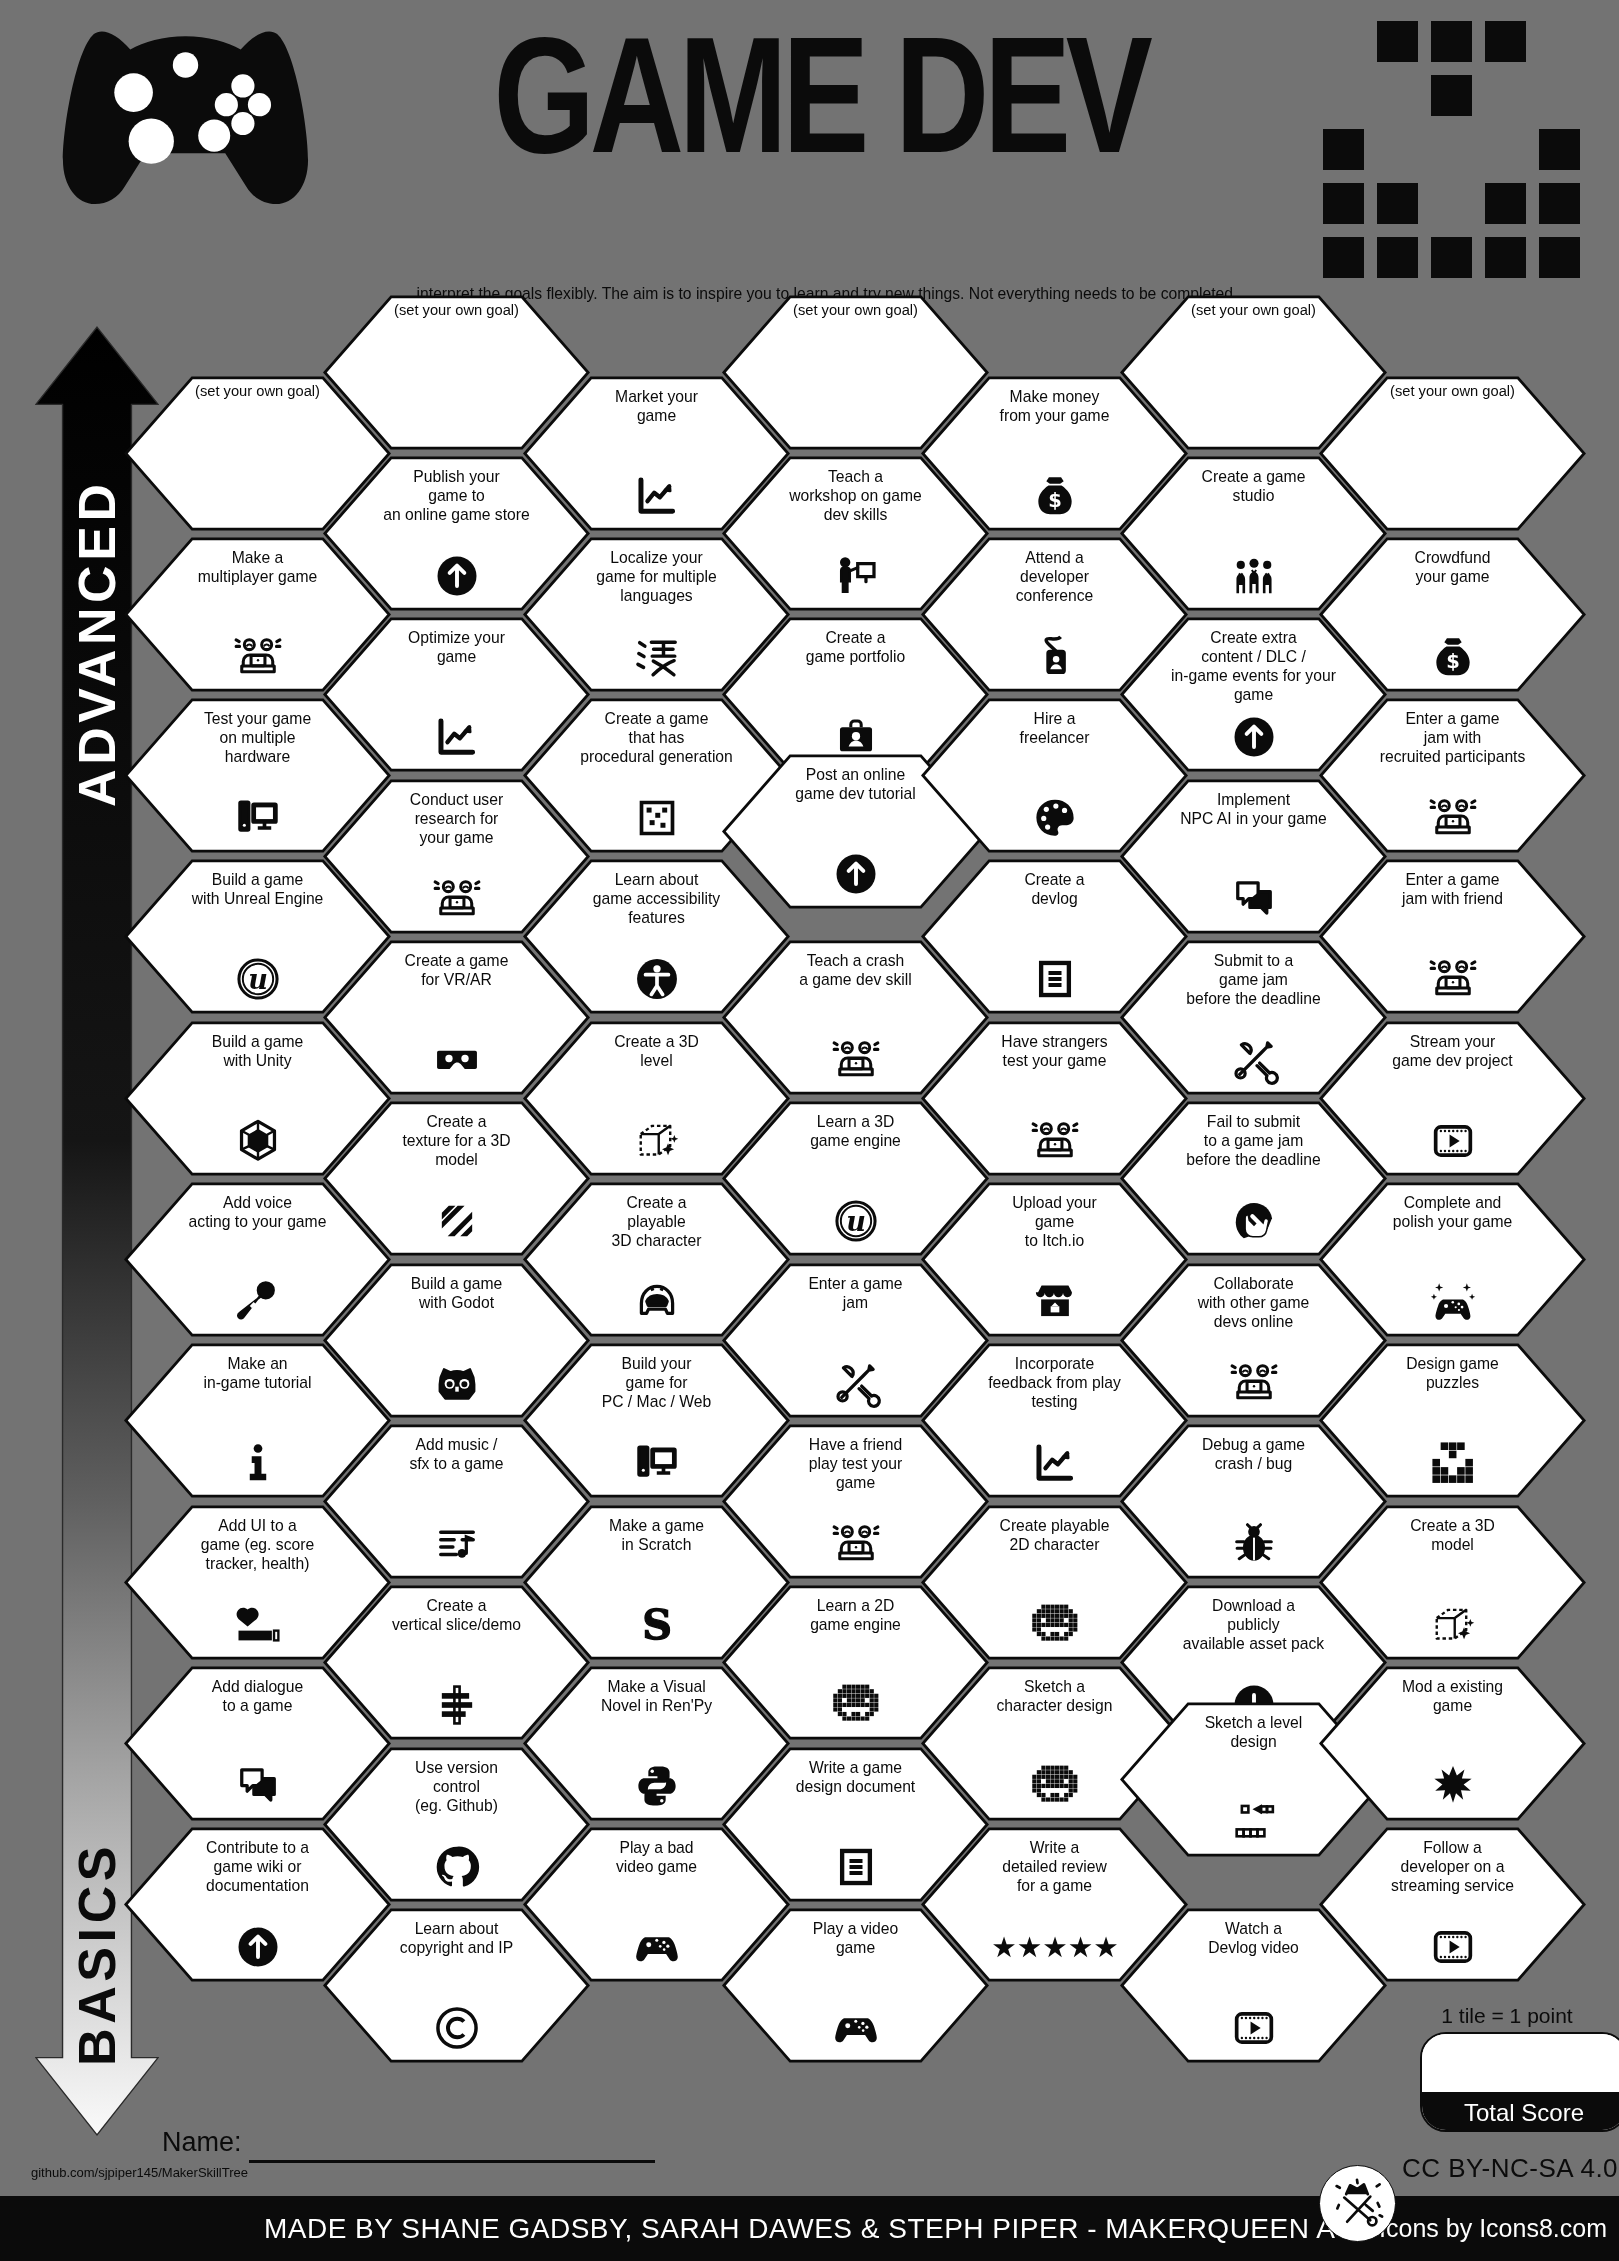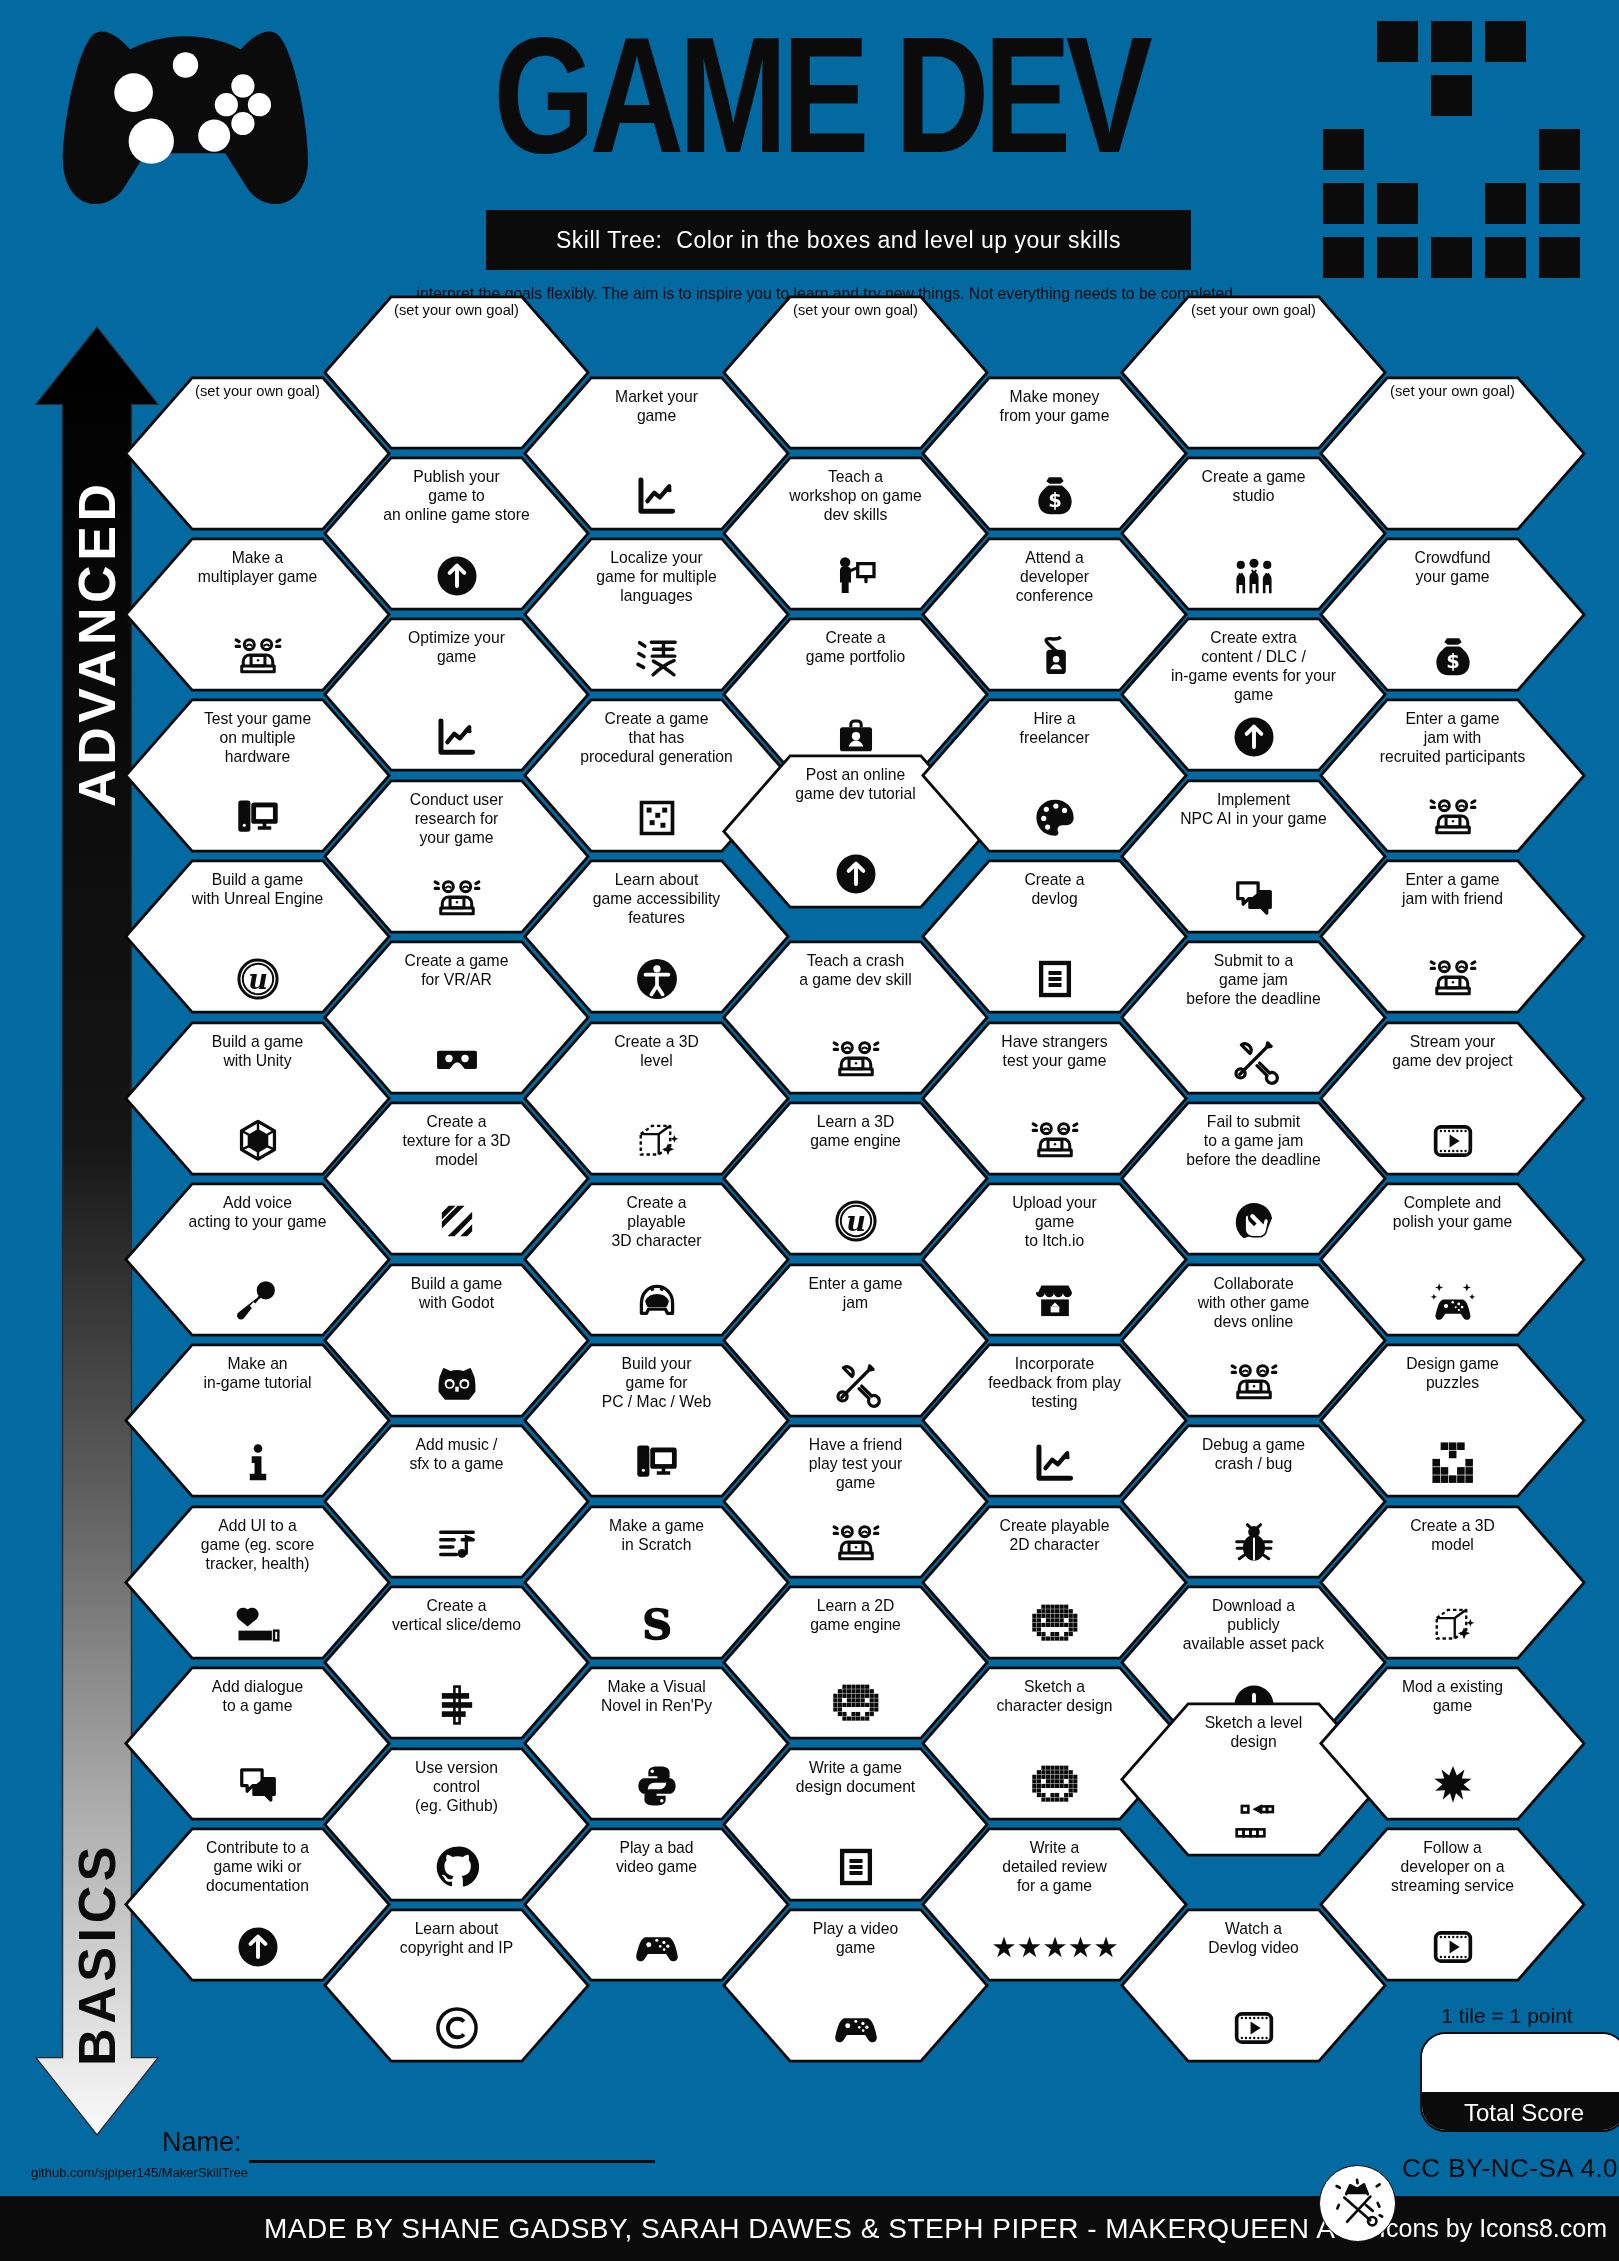--- a/index.html
+++ b/index.html
@@ -1,16 +1,16 @@
 <!DOCTYPE html>
 <html style="font-size:7.4px"><head>
 <meta charset="utf-8">
 <style>
   html,body{margin:0;padding:0;background:#fff;}
-  .page{position:relative;width:1620px;height:2261px;background:#0369a1;overflow:hidden;
+  .page{position:relative;width:1620px;height:2261px;background:#737373;overflow:hidden;
         font-family:"Liberation Sans",sans-serif;color:#0b0b0b;}
   [data-interactable]{box-sizing:border-box;}
 
   
   .controller-logo{position:absolute;left:53px;top:23px;width:265px;height:221px;}
   .title{position:absolute;left:475px;top:8.3px;width:691px;text-align:center;
          font-size:136px;font-weight:bold;letter-spacing:-5.5px;line-height:1.05;
          transform:scale(.96,1.22);transform-origin:center top;white-space:nowrap;}
   .subtitle-box{position:absolute;left:486px;top:210px;width:705px;height:60px;background:#0b0b0b;
                 display:flex;align-items:center;justify-content:center;}
@@ -82,23 +82,20 @@
         <circle cx="14.6" cy="10.2" r="1.45" fill="#fff"></circle>
       <circle cx="17.2" cy="5.7" r="1.05" fill="#fff"></circle>
         <circle cx="18.7" cy="7.4" r="1.05" fill="#fff"></circle>
       <circle cx="17.2" cy="9.1" r="1.05" fill="#fff"></circle>
         <circle cx="15.7" cy="7.4" r="1.05" fill="#fff"></circle>
     </svg>
   </div>
 
   <div class="title" data-interactable="false">GAME DEV</div>
 
-  <div class="subtitle-box" data-interactable="false">
-    <span data-interactable="false">Skill Tree:  Color in the boxes and level up your skills</span>
-  </div>
 
   <div class="instructions" data-interactable="false">
     <div data-interactable="false">interpret the goals flexibly.  The aim is to inspire you to learn and try new things. Not everything needs to be completed.</div>
   </div>
 
   <div class="pixel-logo" data-interactable="false" id="pixel-logo">
       <div class="cell" data-interactable="false" style="left: 54px; top: 0px;"></div>
       <div class="cell" data-interactable="false" style="left: 108px; top: 0px;"></div>
       <div class="cell" data-interactable="false" style="left: 162px; top: 0px;"></div>
       <div class="cell" data-interactable="false" style="left: 108px; top: 54px;"></div>

